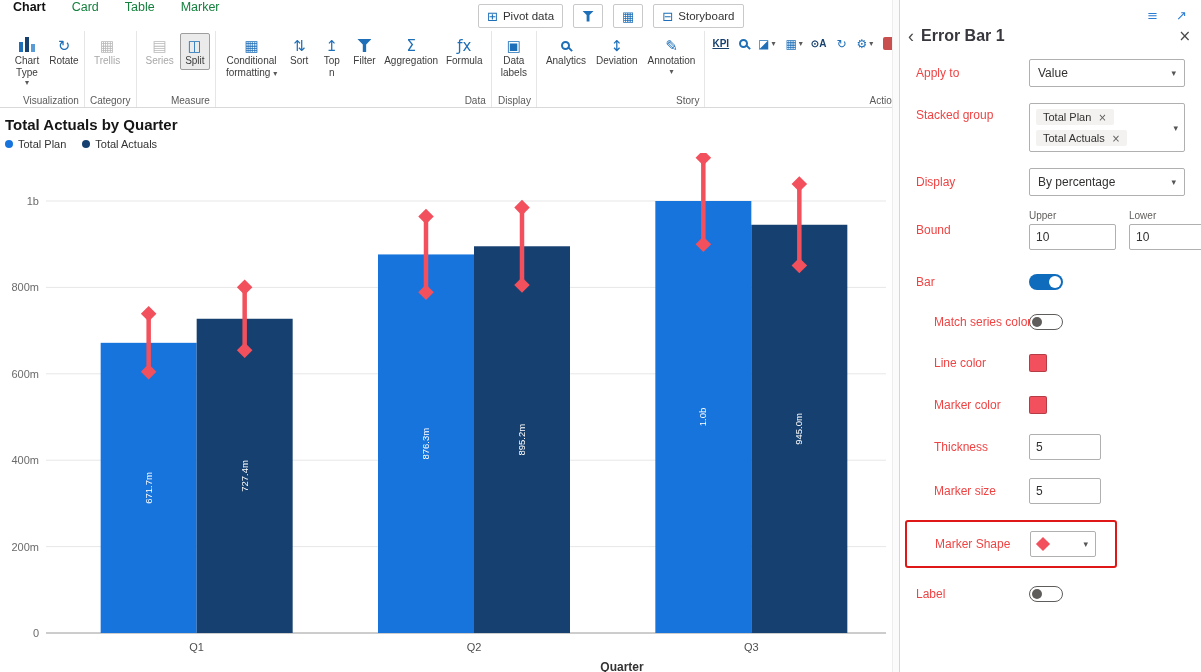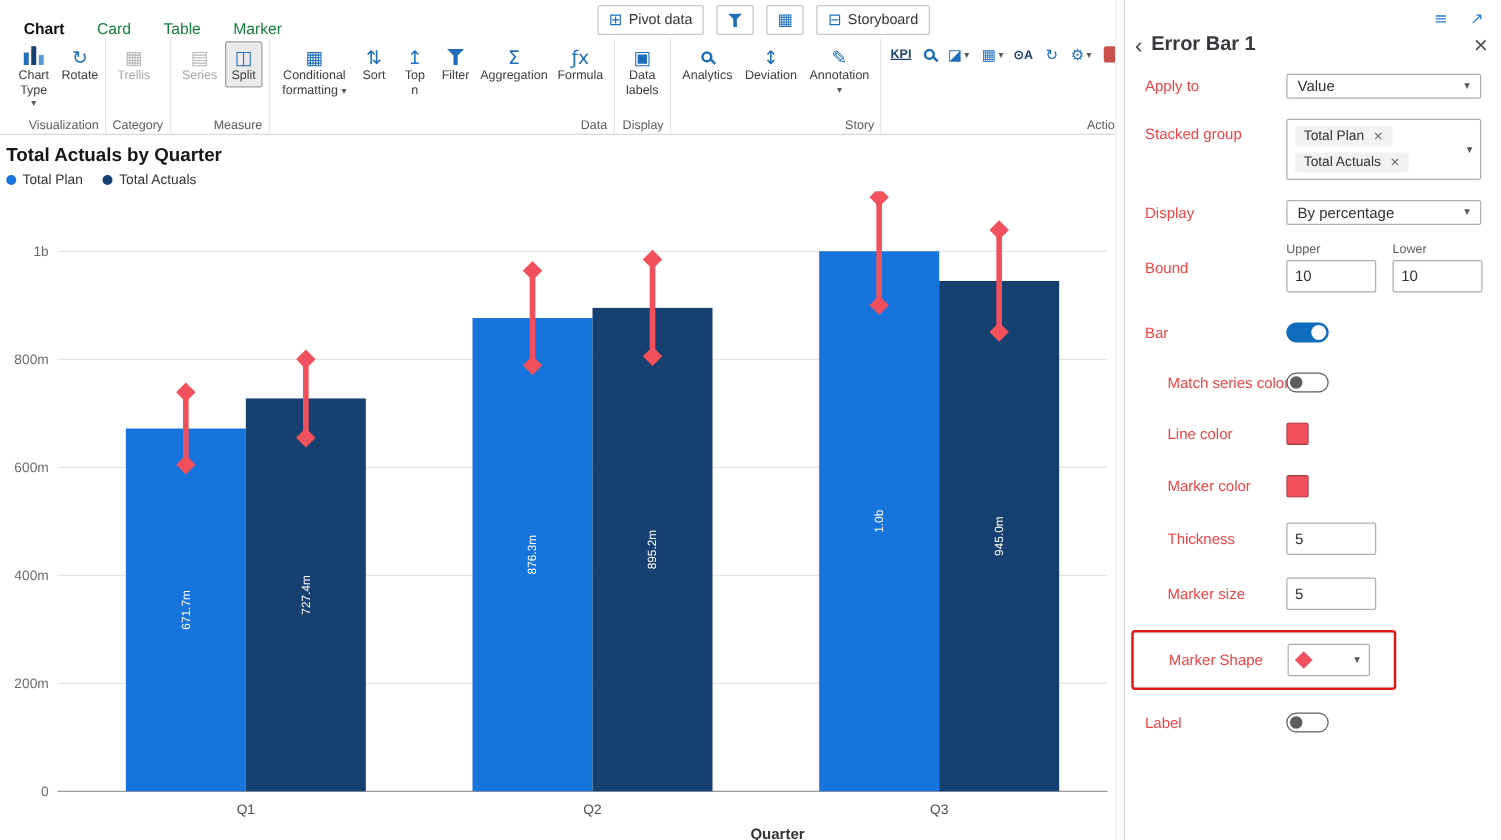--- a/index.html
+++ b/index.html
@@ -3,21 +3,21 @@
 <meta charset="utf-8">
 <style>
   *{box-sizing:border-box}
   body{margin:0;font-family:"Liberation Sans","DejaVu Sans",sans-serif;background:#fff;width:1201px;height:672px;overflow:hidden}
   .app{display:flex;width:1201px;height:672px}
   .main{width:892px;display:flex;flex-direction:column;overflow:hidden}
   .vscroll{width:7px;background:#fbfbfb;border-left:1px solid #ededed}
   .panel{width:302px;border-left:1px solid #d6d6d6;font-size:12px;color:#323130;overflow:hidden;background:#fff}
 
   
-  .tabsrow{height:30px;display:flex;align-items:flex-end;position:relative;padding-left:6px;flex:none}
+  .tabsrow{height:30px;display:flex;align-items:flex-start;position:relative;flex:none}
   .tab{padding:0 13px;font-size:12.5px;color:#15803d;cursor:pointer}
   .tab.active{font-weight:bold;color:#111}
   .topbtns{position:absolute;left:478px;top:4px;display:flex;gap:10px;align-items:center}
   .tbtn{display:flex;align-items:center;gap:5px;height:24px;padding:0 8px;border:1px solid #c9c9c9;border-radius:2px;background:#fff;font-size:11.5px;color:#333;cursor:pointer}
   .tic{color:#1e6fb8;font-size:13px;font-family:"DejaVu Sans",sans-serif;line-height:1}
 
   
   .ribbon{display:flex;align-items:stretch;height:78px;border-bottom:1px solid #d9d9d9;padding:1px 0 0 2px;flex:none}
   .rgroup{display:flex;flex-direction:column;padding:2px 5px 1px;border-right:1px solid #e6e6e6}
   .rbtns{display:flex;gap:2px;align-items:flex-start;flex:1}
@@ -62,32 +62,32 @@
   .ptop{display:flex;justify-content:flex-end;gap:18px;padding:8px 14px 0}
   .picon{color:#2b7cd3;font-size:13px;font-family:"DejaVu Sans",sans-serif;cursor:pointer}
   .phead{display:flex;align-items:center;padding:4px 10px 0 8px}
   .back{font-size:18px;color:#4a4a4a;margin-right:7px;cursor:pointer;line-height:1}
   .ptitle{flex:1;font-size:16px;font-weight:600;color:#37373d}
   .pclose{font-size:15px;color:#4a4a4a;cursor:pointer;font-family:"DejaVu Sans",sans-serif}
   .prow{display:flex;align-items:center;padding:0 16px;margin-top:16px}
   .plabel{width:113px;flex:none;font-size:12px;color:#ef4444}
   .indent{padding-left:34px}
   .indent .plabel{width:95px;white-space:nowrap}
-  .pselect{display:flex;align-items:center;justify-content:space-between;width:164px;height:20px;border:1px solid #b0b0b0;border-radius:2px;padding:0 8px;background:#fff;cursor:pointer;font-size:12px}
+  .pselect{display:flex;align-items:center;justify-content:space-between;width:164px;height:28px;border:1px solid #b0b0b0;border-radius:2px;padding:0 8px;background:#fff;cursor:pointer;font-size:12px}
   .pselect.small{width:66px;height:26px;padding:0 7px}
   .pchev{font-size:9px;color:#555;font-family:"DejaVu Sans",sans-serif}
   .pmulti{display:flex;align-items:center;width:164px;border:1px solid #b0b0b0;border-radius:2px;padding:5px 6px;background:#fff;cursor:pointer}
   .chips{flex:1;display:flex;flex-direction:column;gap:5px}
   .chip{display:flex;align-items:center;gap:7px;background:#f3f2f1;border-radius:2px;padding:2px 7px;font-size:11px;width:max-content}
   .chipx{font-size:10px;color:#605e5c;cursor:pointer;font-family:"DejaVu Sans",sans-serif}
   .align-top{align-items:flex-start}
   .align-top .plabel{margin-top:5px}
   .bounds{display:flex;gap:13px}
   .bhead{display:block;font-size:10px;color:#605e5c;margin-bottom:3px}
-  .pinput{width:72px;height:26px;border:1px solid #b0b0b0;border-radius:2px;padding:0 6px;font:12px "Liberation Sans",sans-serif;color:#323130}
+  .pinput{width:87px;height:26px;border:1px solid #b0b0b0;border-radius:2px;padding:0 6px;font:12px "Liberation Sans",sans-serif;color:#323130}
   .w72{width:72px}
   .toggle{position:relative;width:34px;height:16px;border-radius:9px;flex:none;cursor:pointer}
   .toggle.on{background:#0f6cbd}
   .toggle.on::after{content:"";position:absolute;width:12px;height:12px;border-radius:50%;background:#fff;top:2px;right:2px}
   .toggle.off{background:#fff;border:1px solid #5f5d5b}
   .toggle.off::after{content:"";position:absolute;width:10px;height:10px;border-radius:50%;background:#5f5d5b;top:2px;left:2px}
   .swatch{width:18px;height:18px;border-radius:2px;border:1px solid rgba(0,0,0,.25);cursor:pointer}
   .diamond{width:10px;height:10px;transform:rotate(45deg);display:inline-block}
   .highlight{margin:16px 0 0 5px;width:212px;border:2px solid #0f766e;border-radius:3px;padding:9px 10px}
   .highlight .prow{margin:0;padding:0 0 0 18px}

